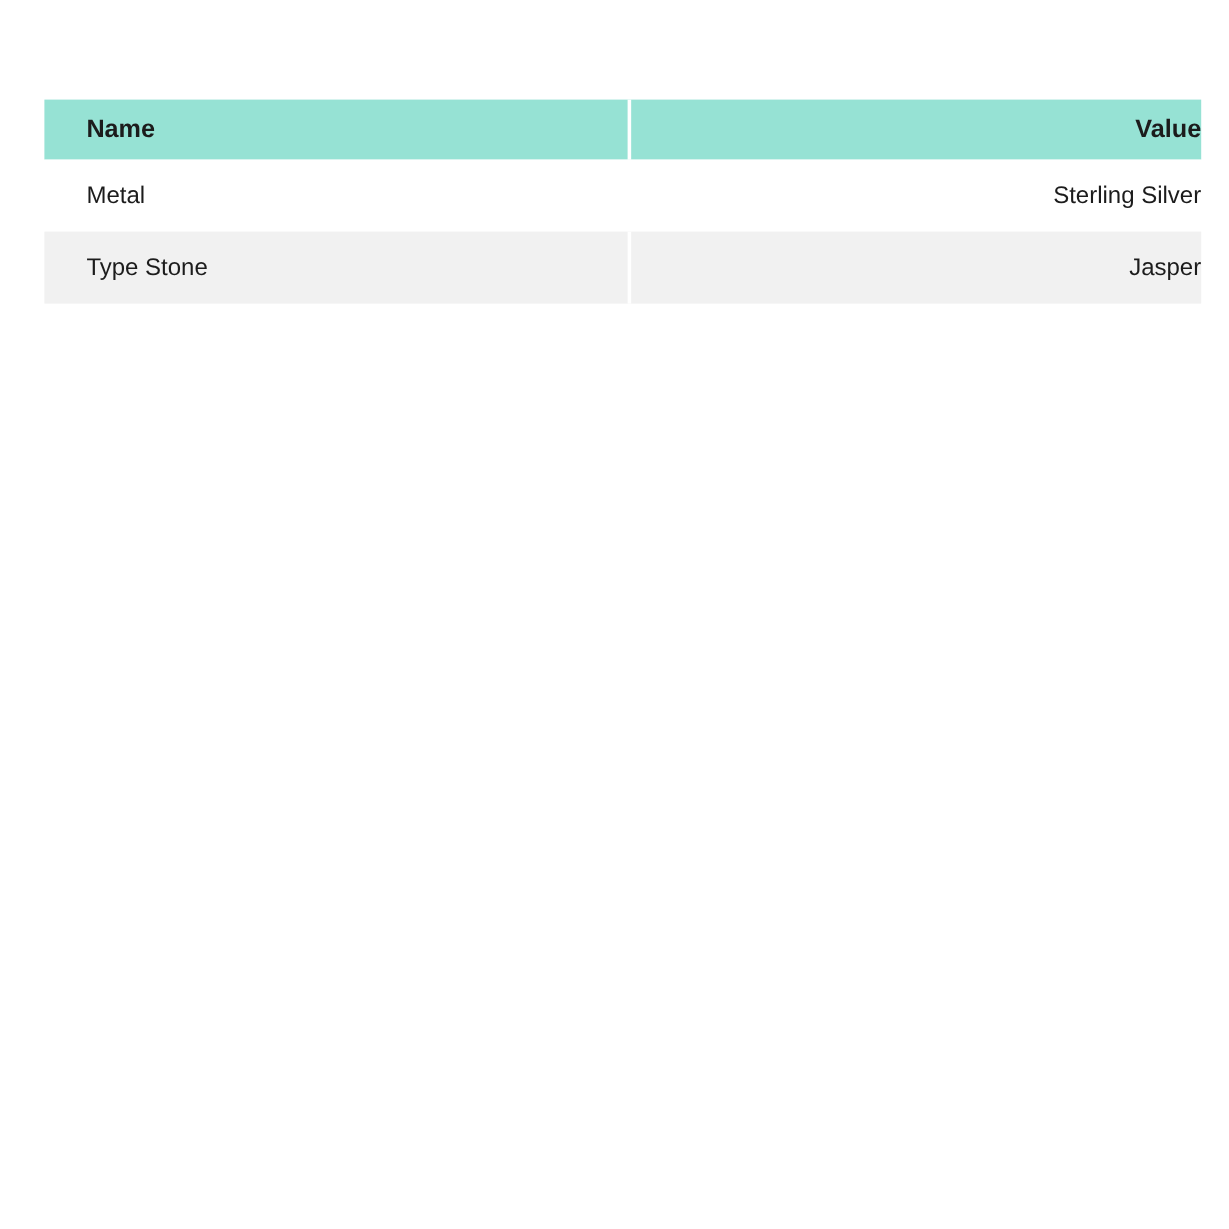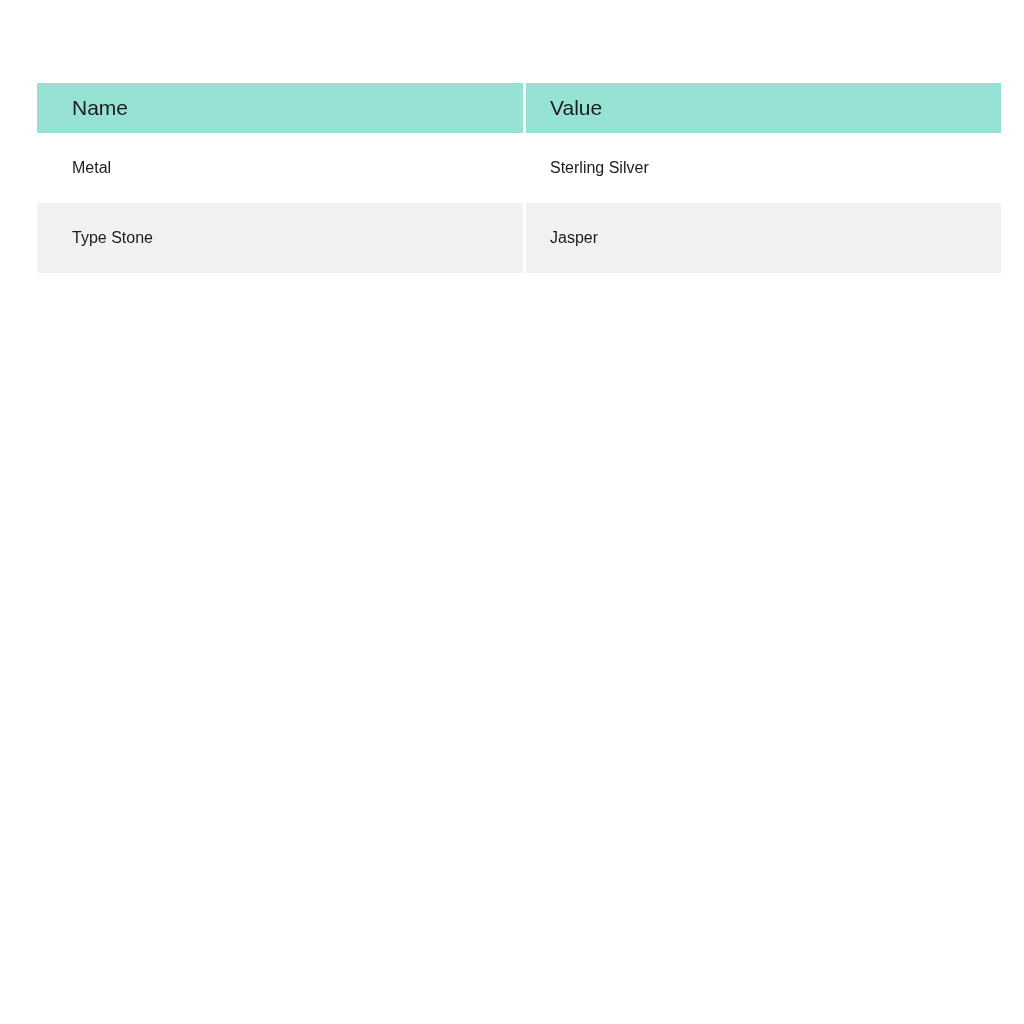--- a/index.html
+++ b/index.html
@@ -30,40 +30,41 @@
     border-spacing:0;
     table-layout:fixed;
   }
   .spec-table col.col-name{ width:489px; }
   .spec-table th{
     background:var(--header-bg);
     height:50px;
     text-align:left;
     vertical-align:middle;
     font-size:21px;
-    font-weight:400;
+    font-weight:700;
     padding:0;
   }
   .spec-table td{
-    height:70px;
+    height:60px;
     vertical-align:middle;
-    font-size:16px;
+    font-size:20px;
     font-weight:400;
     padding:0;
     white-space:nowrap;
     overflow:hidden;
   }
   .spec-table th:first-child,
   .spec-table td:first-child{
     padding-left:35px;
     border-right:3px solid var(--page-bg);
   }
   .spec-table th:last-child,
   .spec-table td:last-child{
     padding-left:24px;
+    text-align:right;
   }
   .spec-table tbody tr:nth-child(even) td{
     background:var(--alt-bg);
   }
   .spec-table tbody tr:nth-child(odd) td{
     background:var(--page-bg);
   }
 </style>
 </head>
 <body>

